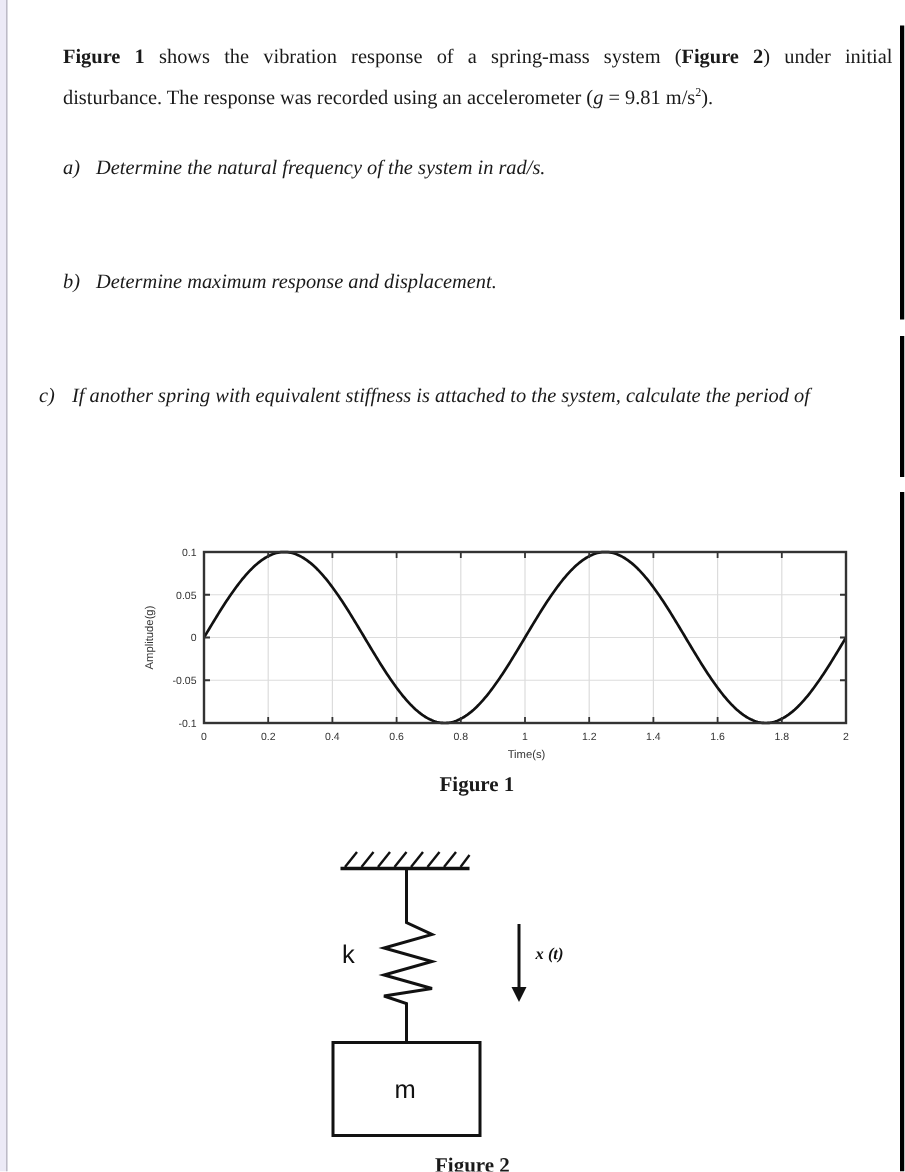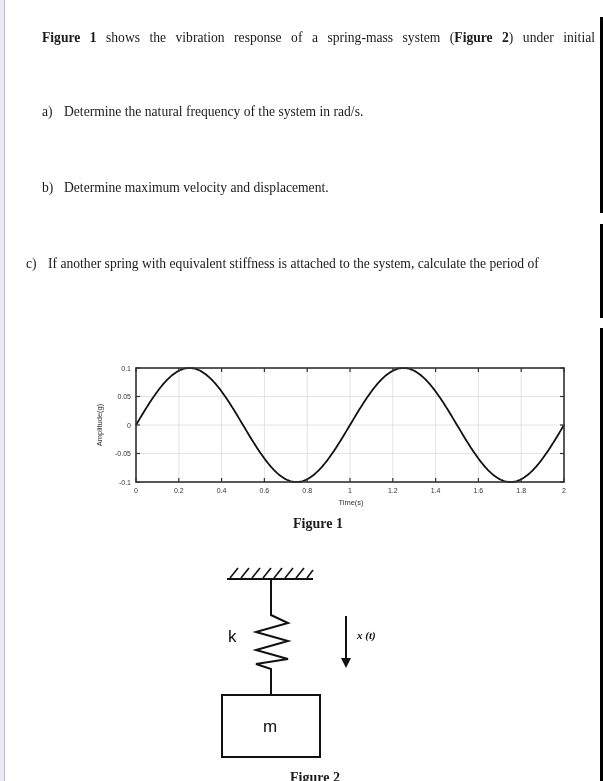--- a/index.html
+++ b/index.html
@@ -4,21 +4,21 @@
   <style>
     * { box-sizing: border-box; margin: 0; padding: 0; }
     html, body { width: 603px; height: 781px; overflow: hidden; background: #ffffff; }
     body { position: relative; font-family: "Liberation Serif", serif; color: #1a1a1a; }
     .left-strip { position: absolute; left: 0; top: 0; width: 5px; height: 781px; background: #ECEAF6; border-right: 1px solid #bdbbc6; }
     .right-bar { position: absolute; left: 600px; width: 3px; background: #000; }
     .page-text { position: absolute; font-size: 13.6px; line-height: 24px; white-space: nowrap; }
     .p1 { left: 42px; top: 26px; width: 553px; }
     .p1 .line1 { display: block; text-align: justify; text-align-last: justify; }
     .p1 .line2 { display: block; }
-    .q { position: absolute; font-size: 13.6px; white-space: nowrap; }
+    .q { position: absolute; font-size: 13.6px; white-space: nowrap; font-style: italic; }
     .q .lbl { display: inline-block; width: 22px; }
     .qa { left: 42px; top: 104px; }
     .qb { left: 42px; top: 180px; }
     .qc { left: 26px; top: 256px; width: 553px; }
     .qc .cont { display: block; padding-left: 22px; margin-top: 11px; }
     b { font-weight: bold; }
     sup { font-size: 8px; vertical-align: 5px; }
     .chart { position: absolute; left: 80px; top: 355px; width: 500px; height: 175px; }
     .chart svg text { font-family: "Liberation Sans", sans-serif; }
     .fig-caption { position: absolute; font-family: "Liberation Serif", serif; font-weight: bold; font-size: 14px; }
@@ -29,27 +29,28 @@
 </head>
 <body>
 
 <div class="left-strip"></div>
 <div class="right-bar" style="top:17px;height:196px;"></div>
 <div class="right-bar" style="top:224px;height:94px;"></div>
 <div class="right-bar" style="top:328px;height:453px;"></div>
 
 <div class="page-text p1">
   <span class="line1"><b>Figure 1</b><span> shows the vibration response of a spring-mass system (</span><b>Figure 2</b><span>) under initial</span></span>
+  <span class="line2"><span>disturbance. The response was recorded using an accelerometer (</span><i>g</i><span> = 9.81 m/s</span><sup>2</sup><span>).</span></span>
 </div>
 
 <div class="q qa">
   <span class="lbl">a)</span><span>Determine the natural frequency of the system in rad/s.</span>
 </div>
 <div class="q qb">
-  <span class="lbl">b)</span><span>Determine maximum velocity and displacement.</span>
+  <span class="lbl">b)</span><span>Determine maximum response and displacement.</span>
 </div>
 <div class="q qc">
   <span class="lbl">c)</span><span>If another spring with equivalent stiffness is attached to the system, calculate the period of</span>
 </div>
 
 <div class="chart">
   <svg id="chart-svg" width="500" height="175" viewBox="0 0 500 175" xmlns="http://www.w3.org/2000/svg">
       <rect x="56" y="13" width="428" height="114" fill="#fff"></rect>
       <line x1="56" y1="13" x2="56" y2="127" stroke="#dcdcdc" stroke-width="0.8"></line>
       <line x1="98.80000000000001" y1="13" x2="98.80000000000001" y2="127" stroke="#dcdcdc" stroke-width="0.8"></line>

